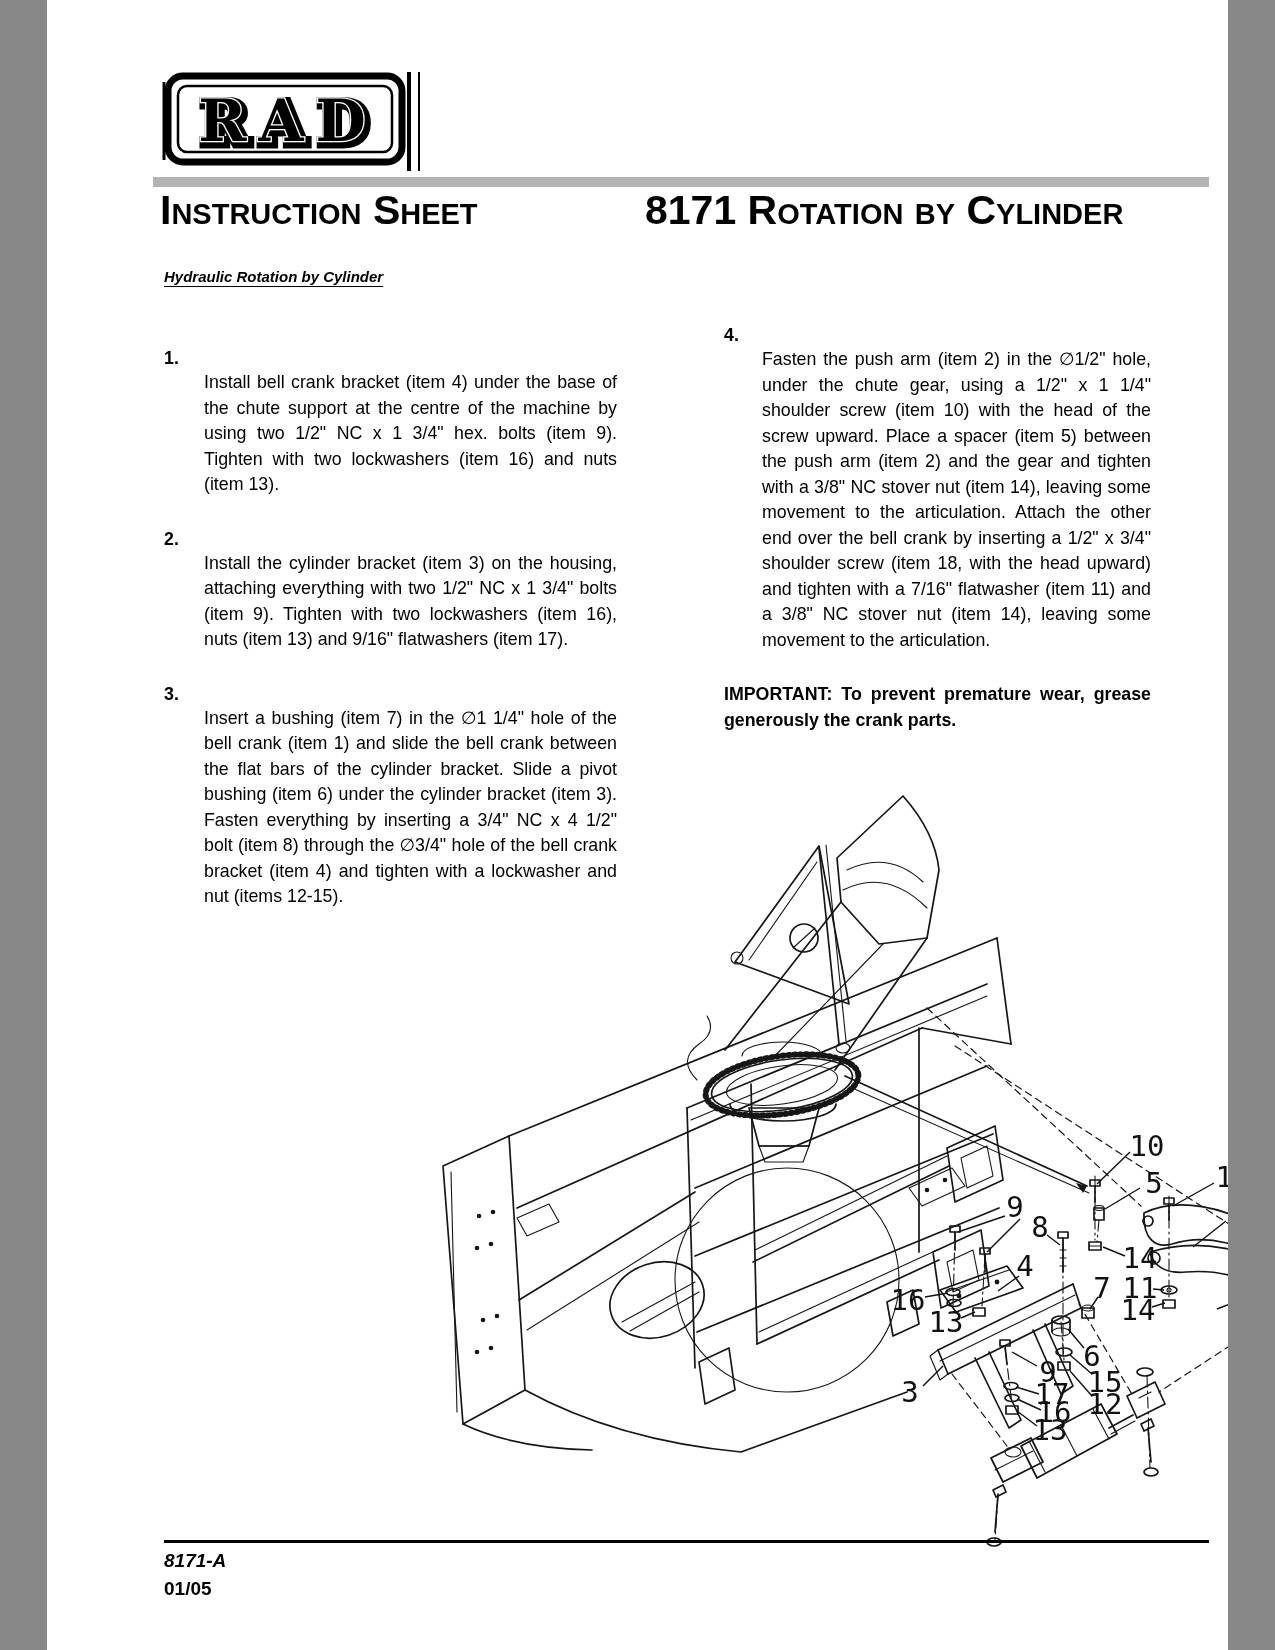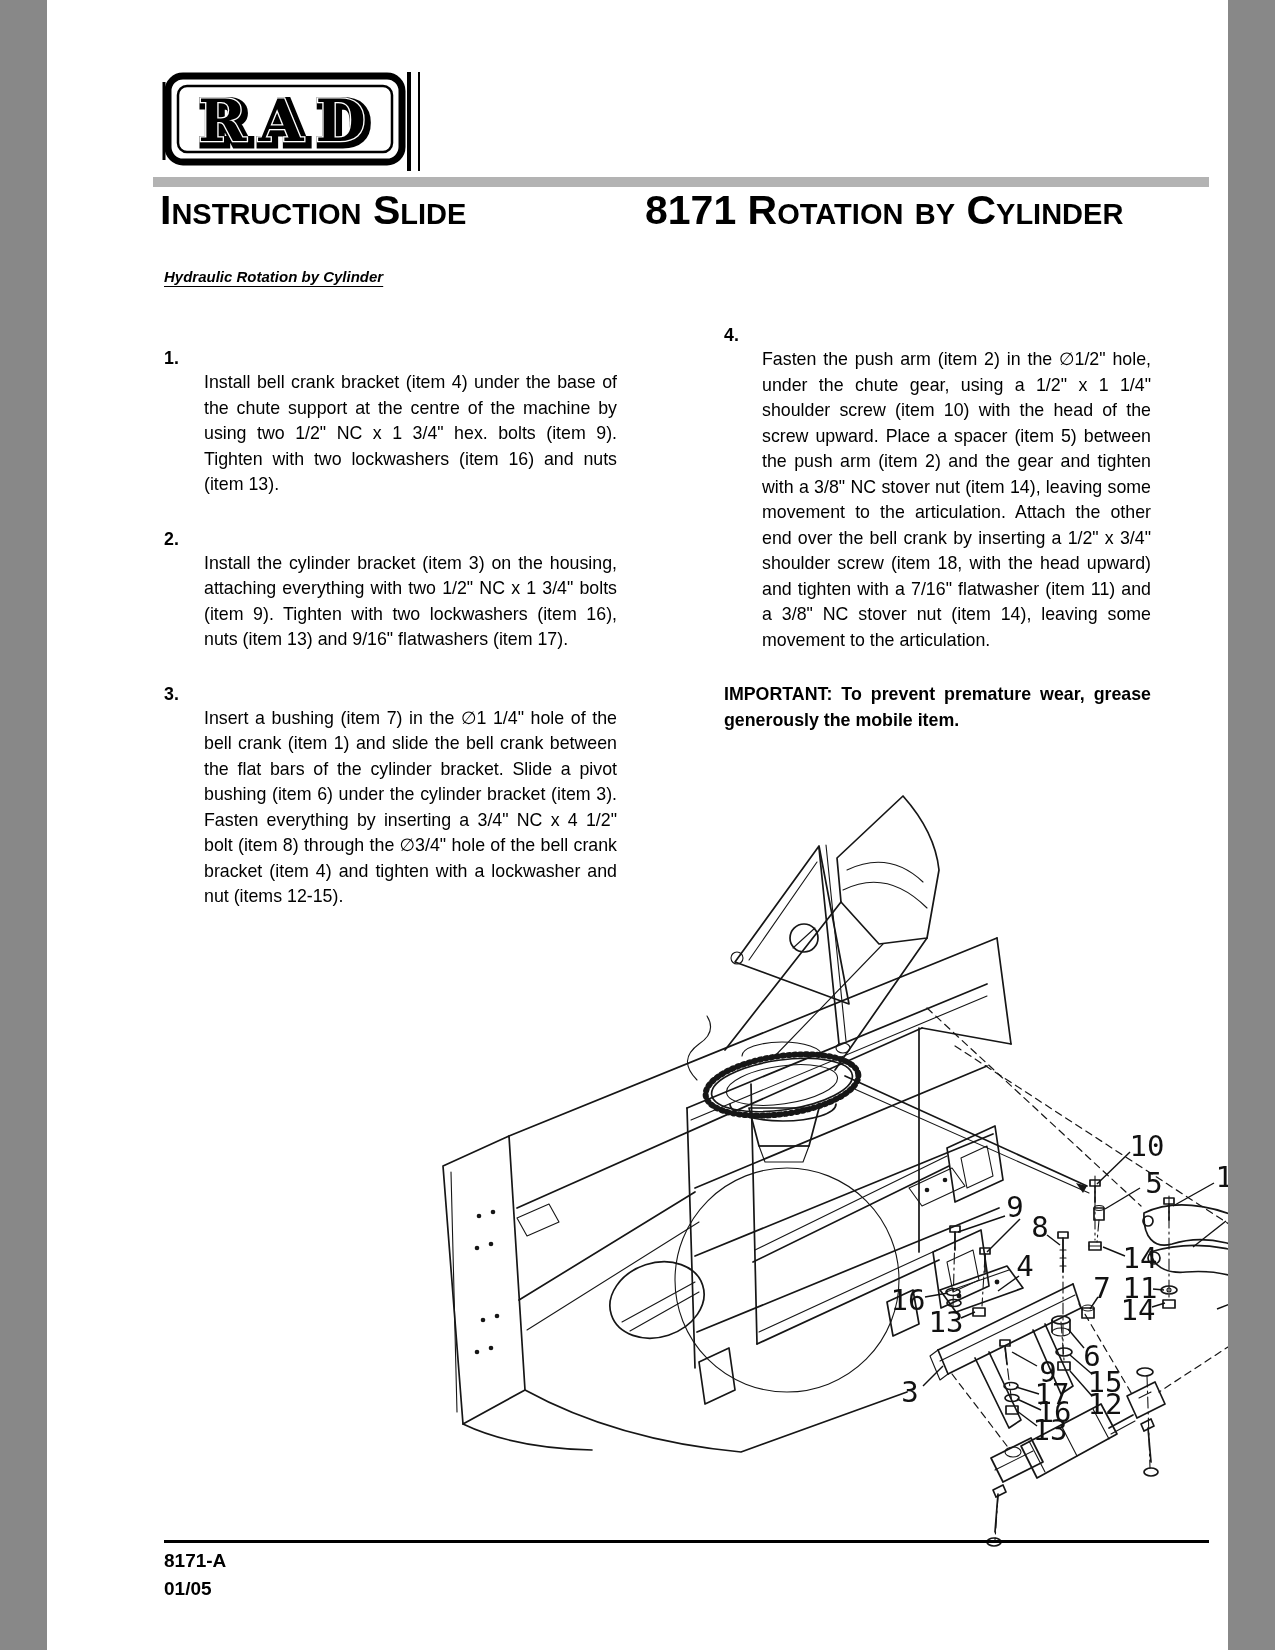--- a/index.html
+++ b/index.html
@@ -26,21 +26,21 @@
   #col-right{left:677px;top:323px;width:427px;}
   .item{display:flex;margin-bottom:29px;}
   .item .num{flex:0 0 40px;font-weight:700;text-align:left;}
   .item .txt{flex:1;text-align:justify;margin-top:24px;}
   #col-right .item .num{flex:0 0 38px;}
   #important{margin-top:27px;font-weight:700;text-align:justify;}
 
   
   #footer-rule{position:absolute;left:117px;top:1540px;width:1045px;border-top:3.5px solid #000;}
   .footer-text{position:absolute;left:117px;font-size:19px;font-weight:700;line-height:1;}
-  #footer-doc{top:1551px;}
+  #footer-doc{top:1551px;font-style:italic;}
   #footer-date{top:1579px;}
 
   
   #diagram{position:absolute;left:0;top:0;width:1275px;height:1650px;}
   .draw path,.draw ellipse,.draw circle,.draw line{stroke:#161616;stroke-width:1.7;fill:none;
         stroke-linecap:round;stroke-linejoin:round;}
   .draw .thin{stroke-width:1.1;}
   .draw .dash{stroke-dasharray:7 5;stroke-width:1.2;}
   .draw .axis{stroke-dasharray:11 4 2 4;stroke-width:1.1;}
   .draw .teeth{stroke-width:6;stroke-dasharray:1.6 4.2;}
@@ -59,21 +59,21 @@
   <svg id="logo" viewBox="0 0 252 98">
     <rect x="6" y="4" width="234" height="86" rx="15" fill="none" stroke="#000" stroke-width="7"></rect>
     <rect x="16" y="14" width="214" height="66" rx="9" fill="none" stroke="#000" stroke-width="2.5"></rect>
     <line x1="2" y1="10" x2="2" y2="88" stroke="#000" stroke-width="3"></line>
     <text class="logo-txt" x="126" y="69" text-anchor="middle" fill="#000" stroke="#000" stroke-width="9" transform="translate(3,3)">RAD</text>
     <text class="logo-txt" x="126" y="69" text-anchor="middle" fill="#000" stroke="#fff" stroke-width="2.6" paint-order="stroke fill">RAD</text>
   </svg>
   <div id="logo-right-rule"></div>
 
   <div id="gray-bar"></div>
-  <div id="title-left" class="doc-title">Instruction Slide</div>
+  <div id="title-left" class="doc-title">Instruction Sheet</div>
   <div id="title-right" class="doc-title">8171 Rotation by Cylinder</div>
 
   <div id="section-heading">Hydraulic Rotation by Cylinder</div>
 
   <div id="col-left" class="col">
     <div class="item">
       <span class="num">1.</span>
       <span class="txt">Install bell crank bracket (item 4) under the base of the chute support at the centre of the machine by using two 1/2" NC x 1 3/4" hex. bolts (item 9). Tighten with two lockwashers (item 16) and nuts (item 13).</span>
     </div>
     <div class="item">
@@ -84,21 +84,21 @@
       <span class="num">3.</span>
       <span class="txt">Insert a bushing (item 7) in the ∅1 1/4" hole of the bell crank (item 1) and slide the bell crank between the flat bars of the cylinder bracket.  Slide a pivot bushing (item 6) under the cylinder bracket (item 3). Fasten everything by inserting a 3/4" NC x 4 1/2" bolt (item 8) through the ∅3/4" hole of the bell crank bracket (item 4) and tighten with a lockwasher and nut (items 12-15).</span>
     </div>
   </div>
 
   <div id="col-right" class="col">
     <div class="item">
       <span class="num">4.</span>
       <span class="txt">Fasten the push arm (item 2) in the ∅1/2" hole, under the chute gear, using a 1/2" x 1 1/4" shoulder screw (item 10) with the head of the screw upward. Place a spacer (item 5) between the push arm (item 2) and the gear and tighten with a 3/8" NC stover nut (item 14), leaving some movement to the articulation. Attach the other end over the bell crank by inserting a 1/2" x 3/4" shoulder screw (item 18, with the head upward) and tighten with a 7/16" flatwasher (item 11) and a 3/8" NC stover nut (item 14), leaving some movement to the articulation.</span>
     </div>
-    <div id="important">IMPORTANT: To prevent premature wear, grease generously the mobile item.</div>
+    <div id="important">IMPORTANT: To prevent premature wear, grease generously the crank parts.</div>
   </div>
 
   <svg id="diagram" viewBox="0 0 1275 1650">
     <g class="draw">
 
       <g>
         <path d="M396,1166 L462,1136 L478,1390 L416,1424 Z"></path>
         <path class="thin" d="M404,1172 L410,1412"></path>
         <circle class="dot" cx="432" cy="1216" r="2.3"></circle>
           <circle class="dot" cx="446" cy="1212" r="2.3"></circle>

